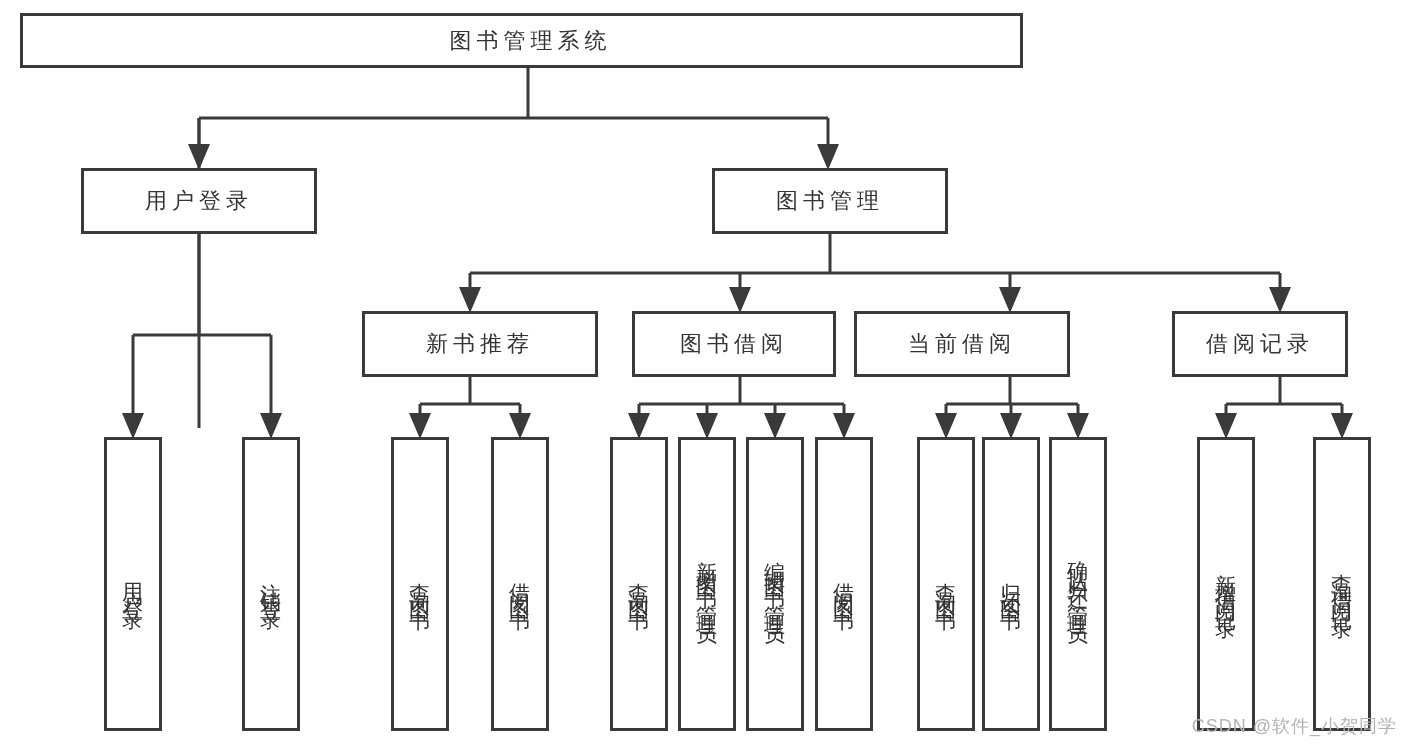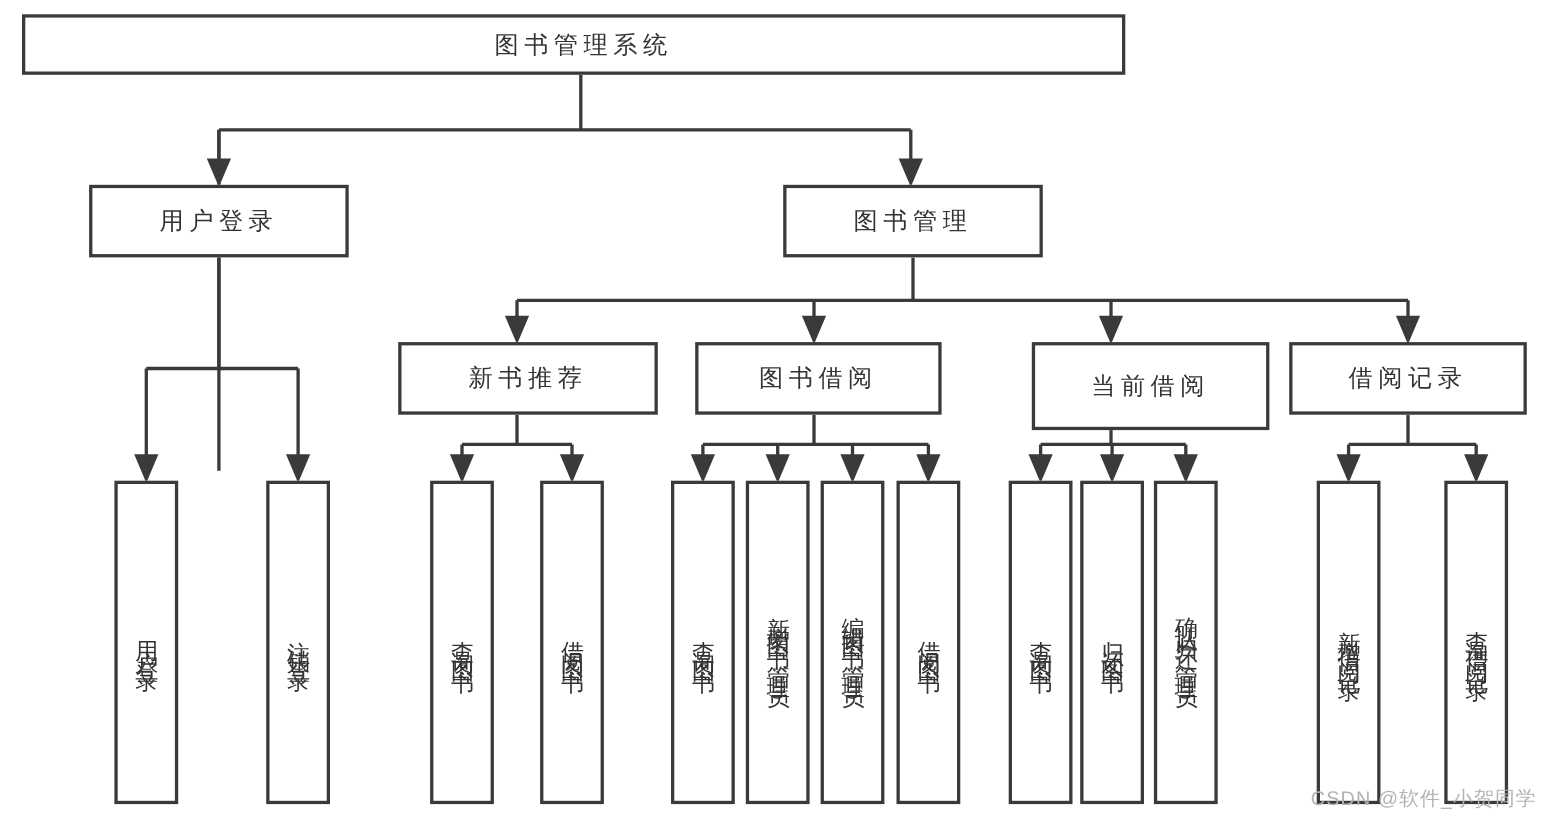--- a/index.html
+++ b/index.html
@@ -102,23 +102,23 @@
       <polygon points="1331,413 1353,413 1342,439"></polygon>
     </g>
   </svg>
 
   <div class="box hbox" style="left:20px; top:13px; width:1003px; height:55px; padding-left:18px;">图书管理系统</div>
 
   <div class="box hbox" style="left:81px; top:168px; width:236px; height:66px;">用户登录</div>
   <div class="box hbox" style="left:712px; top:168px; width:236px; height:66px;">图书管理</div>
 
   <div class="box hbox" style="left:362px; top:311px; width:236px; height:66px;">新书推荐</div>
-  <div class="box hbox" style="left:632px; top:311px; width:224px; height:66px;">图书借阅</div>
-  <div class="box hbox" style="left:938px; top:311px; width:216px; height:80px;">当前借阅</div>
-  <div class="box hbox" style="left:1172px; top:311px; width:216px; height:66px;">借阅记录</div>
+  <div class="box hbox" style="left:632px; top:311px; width:204px; height:66px;">图书借阅</div>
+  <div class="box hbox" style="left:854px; top:311px; width:216px; height:66px;">当前借阅</div>
+  <div class="box hbox" style="left:1172px; top:311px; width:176px; height:66px;">借阅记录</div>
 
   <div class="box leaf" style="left:104px;">用户登录</div>
   <div class="box leaf" style="left:242px;">注销登录</div>
 
   <div class="box leaf" style="left:391px;">查询图书</div>
   <div class="box leaf" style="left:491px;">借阅图书</div>
 
   <div class="box leaf" style="left:610px;">查询图书</div>
   <div class="box leaf" style="left:678px;">新增图书（管理员）</div>
   <div class="box leaf" style="left:746px;">编辑图书（管理员）</div>

